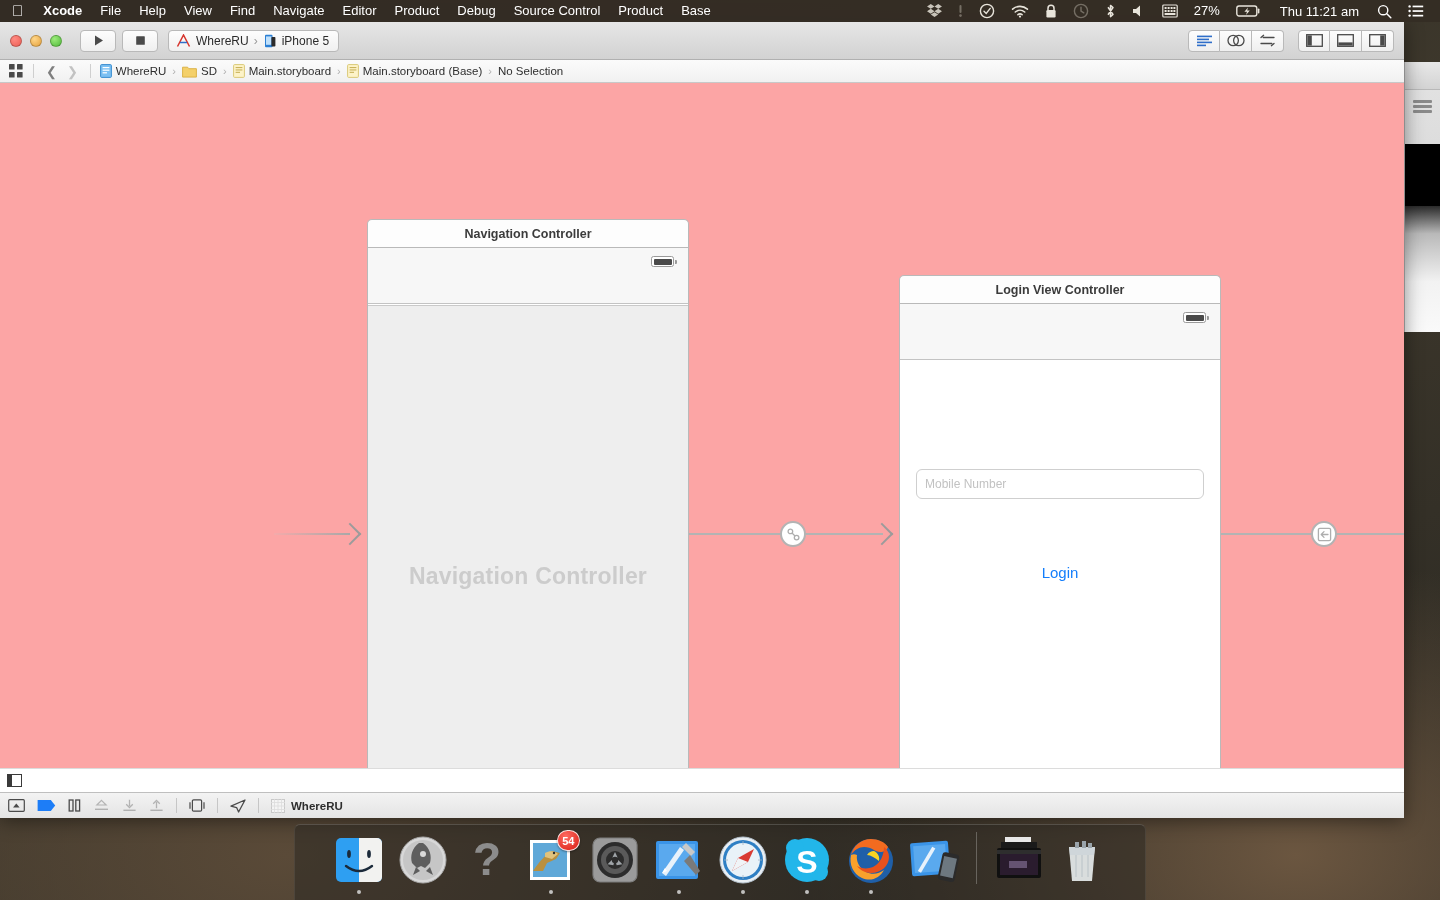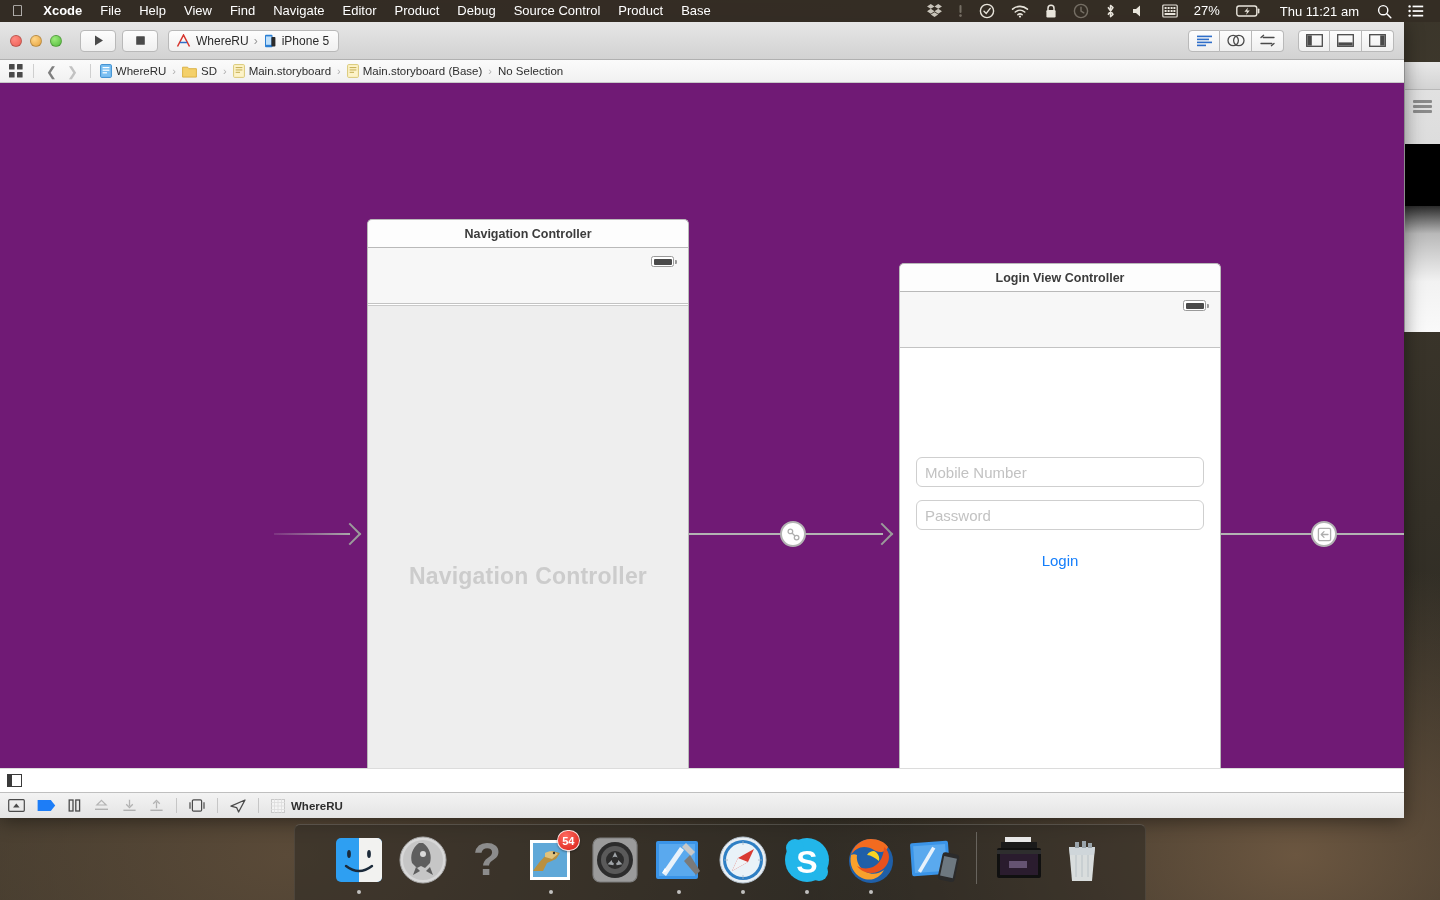--- a/index.html
+++ b/index.html
@@ -132,21 +132,21 @@
     font-size: 11.5px; color: #2e2e2e;
   }
   .jb-sep { width: 1px; height: 14px; background: #cfcfcf; margin: 0 7px; }
   .jb-chev { color: #7f7f7f; font-size: 13px; padding: 0 5px; }
   .jb-chev.dim { color: #c2c2c2; }
   .jb-crumb { display: flex; align-items: center; gap: 4px; padding: 0 2px; }
   .jb-arrow { color: #b0b0b0; font-size: 11px; padding: 0 4px; }
 
   
   #xc-canvas {
-    flex: 1 1 auto; position: relative; background: #701a75; overflow: hidden;
+    flex: 1 1 auto; position: relative; background: #fca5a5; overflow: hidden;
   }
 
   
   .scene { position: absolute; }
   .scene-title {
     height: 28px;
     background: #fdfdfd;
     border: 1px solid #b9b9b9;
     border-bottom: none;
     border-radius: 5px 5px 0 0;
@@ -183,28 +183,28 @@
     position: absolute; left: 0; right: 0; top: 57px; bottom: 0;
     background: #eeeeee;
     border-top: 1px solid #c9c9c9;
     display: flex; align-items: center; justify-content: center;
   }
   .nav-placeholder-text {
     font-size: 23px; font-weight: bold; color: #cccccc; letter-spacing: 0.2px;
   }
 
   
-  #scene-login { left: 899px; top: 180px; width: 322px; }
+  #scene-login { left: 899px; top: 192px; width: 322px; }
   #scene-login .scene-body { height: 510px; }
   .login-content { position: absolute; left: 0; right: 0; top: 57px; bottom: 0; background: #fff; }
   .ios-field {
     position: absolute; left: 16px; width: 288px; height: 30px;
     border: 1px solid #cfcfcf; border-radius: 6px;
     display: flex; align-items: center; padding: 0 8px;
-    font-size: 15px; color: #c2c2c2;
+    font-size: 12px; color: #c2c2c2;
     background: #fff;
   }
   #field-mobile { top: 108px; }
   #field-password { top: 151px; }
   .ios-link {
     position: absolute; left: 0; width: 100%;
     text-align: center;
     color: #147efb; font-size: 15px;
   }
   #link-login { top: 203px; }
@@ -611,23 +611,20 @@
       <div class="scene-body">
         <div class="status-bar">
           <div class="battery">
               <i></i>
             </div>
         </div>
         <div class="login-content">
           <div class="ios-field" id="field-mobile">
             <span>Mobile Number</span>
           </div>
-          <div class="ios-field" id="field-password">
-            <span>Password</span>
-          </div>
           <div class="ios-link" id="link-login">Login</div>
         </div>
       </div>
     </div>
 
   </div>
 
   <div id="xc-canvasbar">
     <div class="outline-toggle">
       <i></i>

